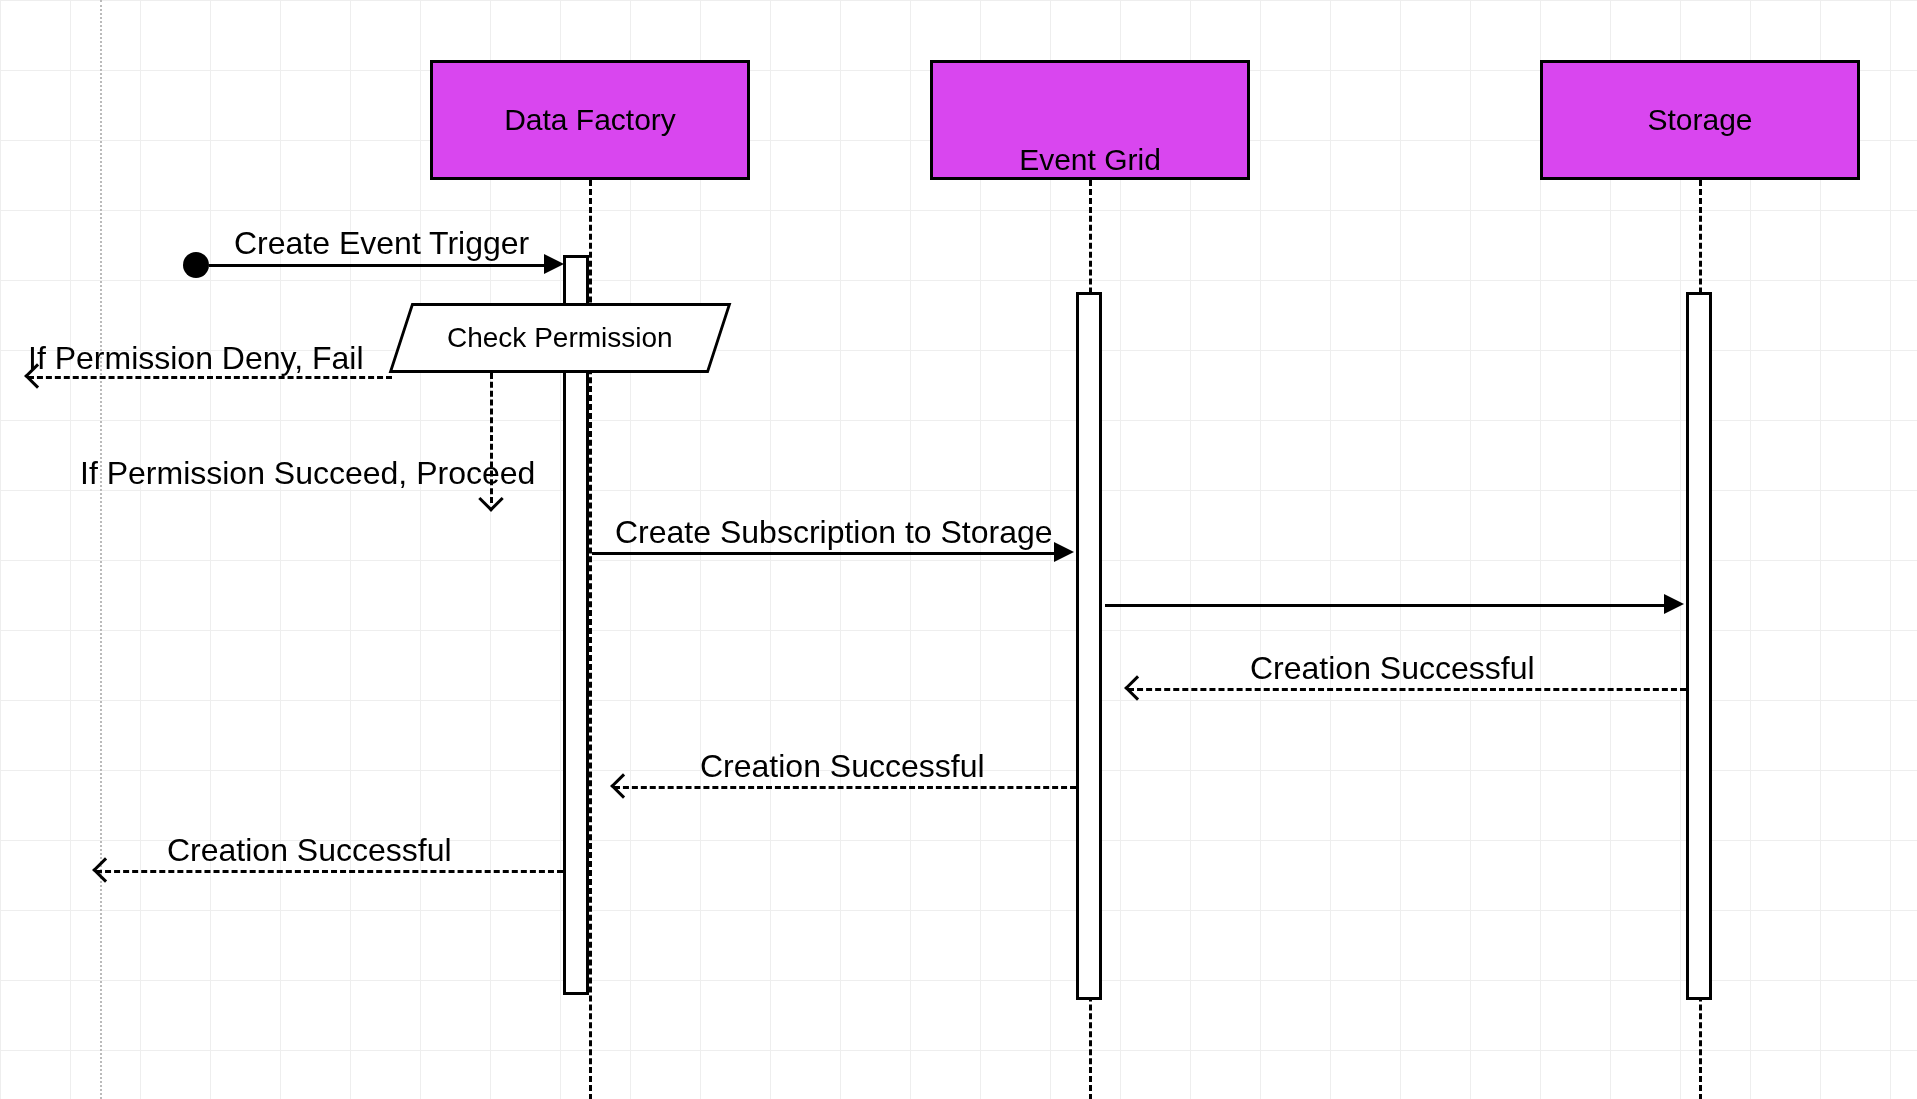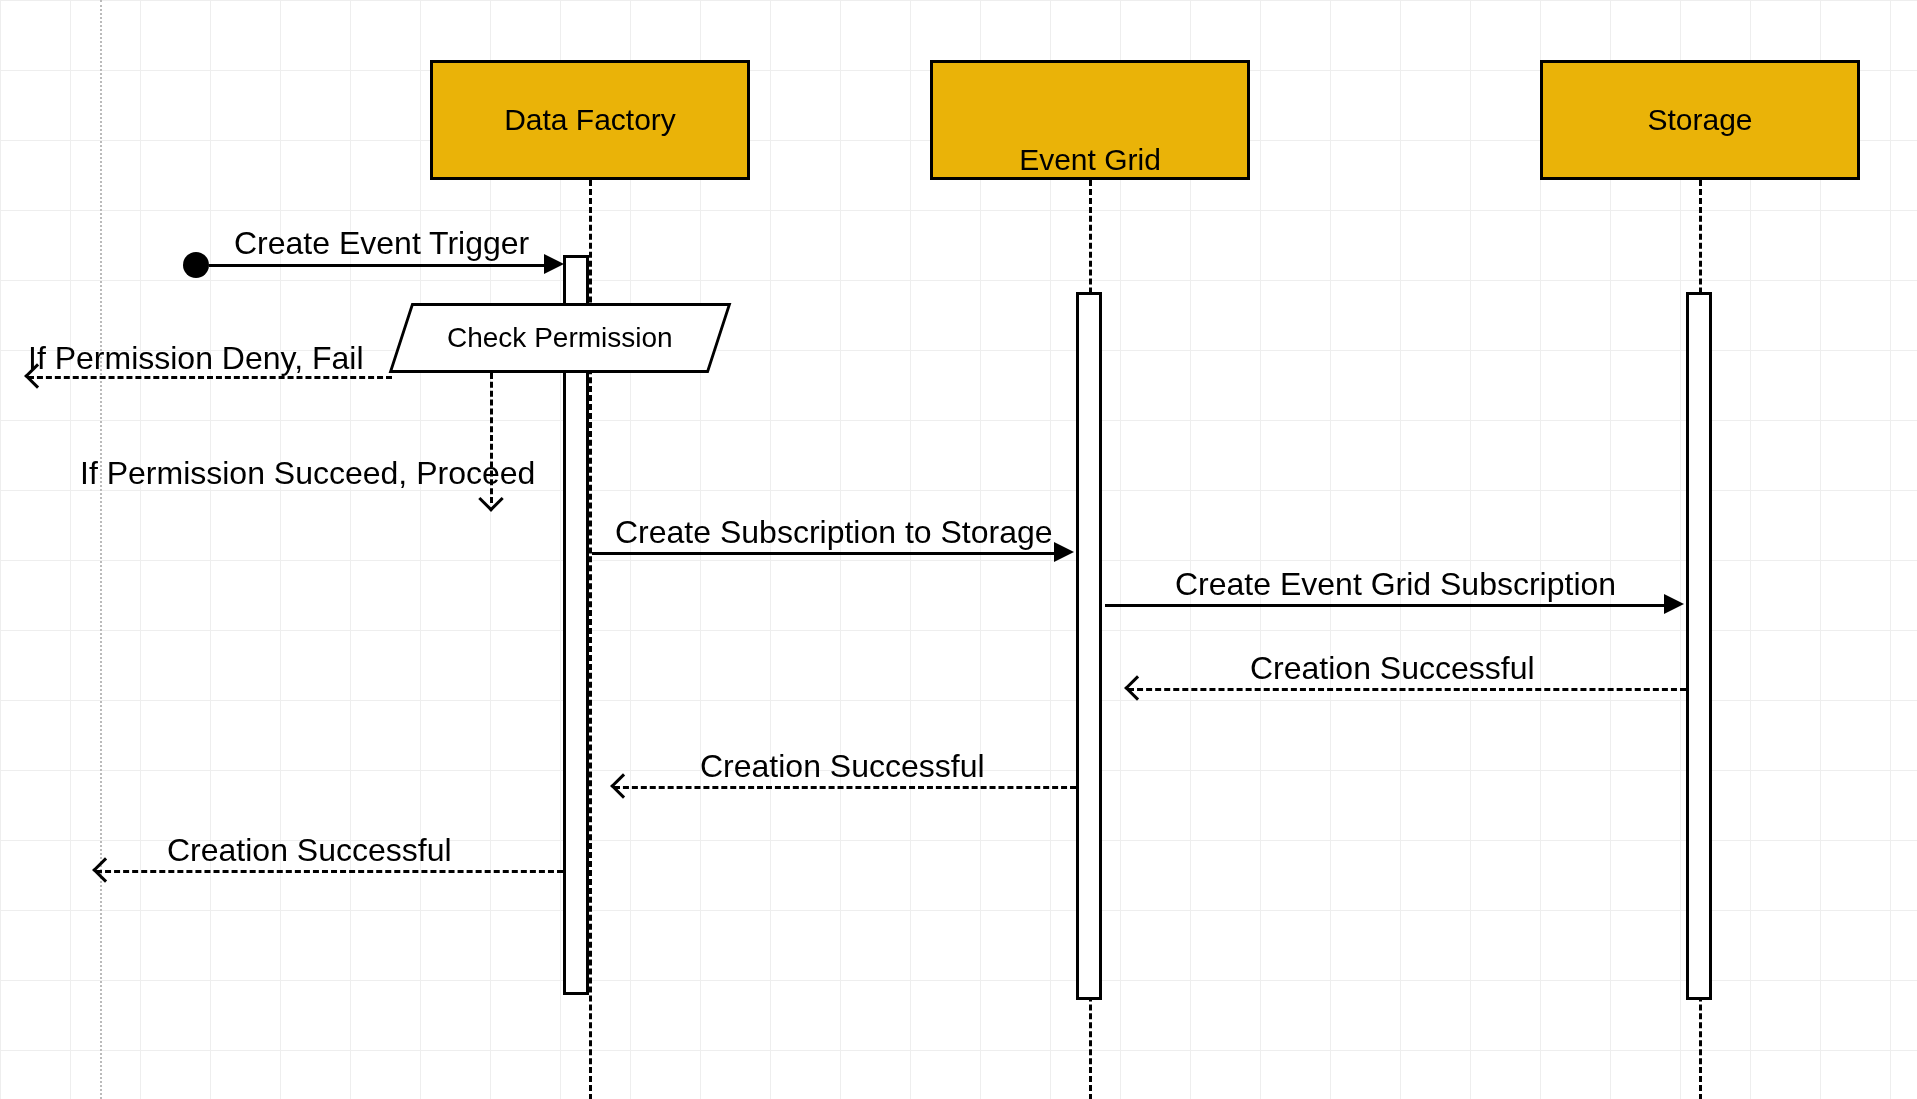--- a/index.html
+++ b/index.html
@@ -29,21 +29,21 @@
       z-index: 1;
     }
     .canvas {
       position: absolute;
       inset: 0;
       z-index: 2;
     }
     .participant-box {
       position: absolute;
       border: 3px solid #000;
-      background: #eab308;
+      background: #d946ef;
       display: flex;
       align-items: center;
       justify-content: center;
       font-size: 30px;
       height: 120px;
       width: 320px;
     }
     .lifeline {
       position: absolute;
       border-left: 3px dashed #000;
@@ -157,21 +157,20 @@
   <div class="arrowhead-left-open" style="left:28px; top:367px;"></div>
 
   <div class="v-dashed" style="left:490px; top:373px; height:130px;"></div>
   <div class="v-arrowhead-down" style="left:482px; top:490px;"></div>
   <div class="msg-label" style="left:615px; top:514px;">Create Subscription to Storage</div>
 
   <div class="msg-label" style="left:80px; top:455px;">If Permission Succeed, Proceed</div>
   <div class="arrow-solid" style="left:592px; top:552px; width:465px;"></div>
   <div class="arrowhead-right" style="left:1054px; top:542px;"></div>
 
-  <div class="msg-label" style="left:1175px; top:566px;">Create Event Grid Subscription</div>
   <div class="arrow-solid" style="left:1105px; top:604px; width:562px;"></div>
   <div class="arrowhead-right" style="left:1664px; top:594px;"></div>
 
   <div class="msg-label" style="left:1250px; top:650px;">Creation Successful</div>
   <div class="arrow-dashed" style="left:1128px; top:688px; width:558px;"></div>
   <div class="arrowhead-left-open" style="left:1128px; top:679px;"></div>
 
   <div class="msg-label" style="left:700px; top:748px;">Creation Successful</div>
   <div class="arrow-dashed" style="left:614px; top:786px; width:462px;"></div>
   <div class="arrowhead-left-open" style="left:614px; top:777px;"></div>

